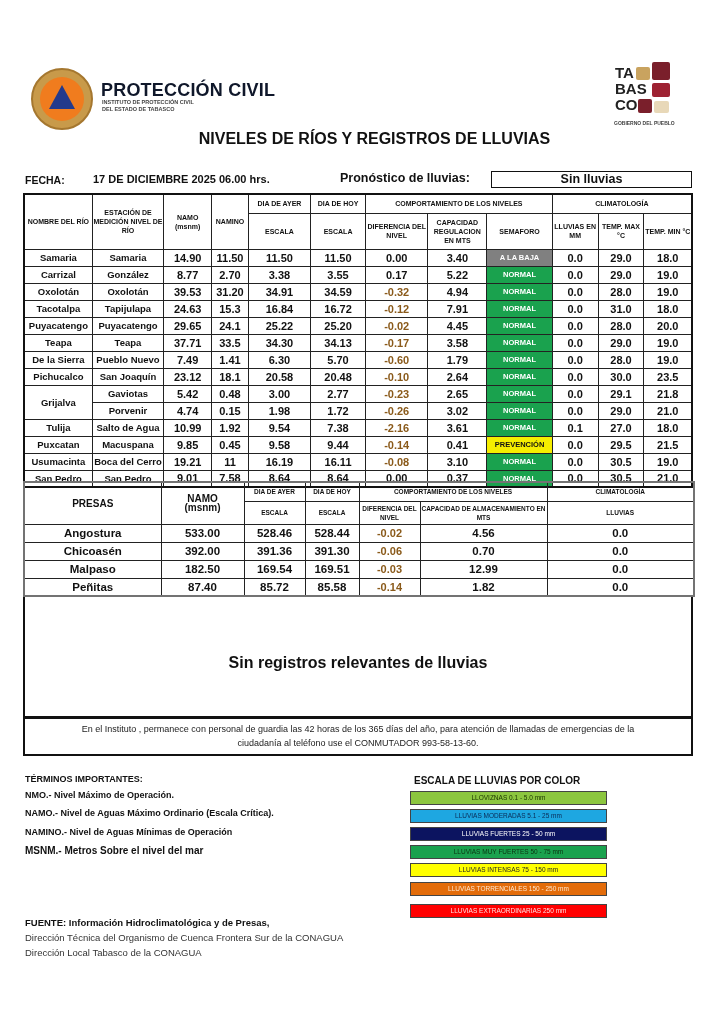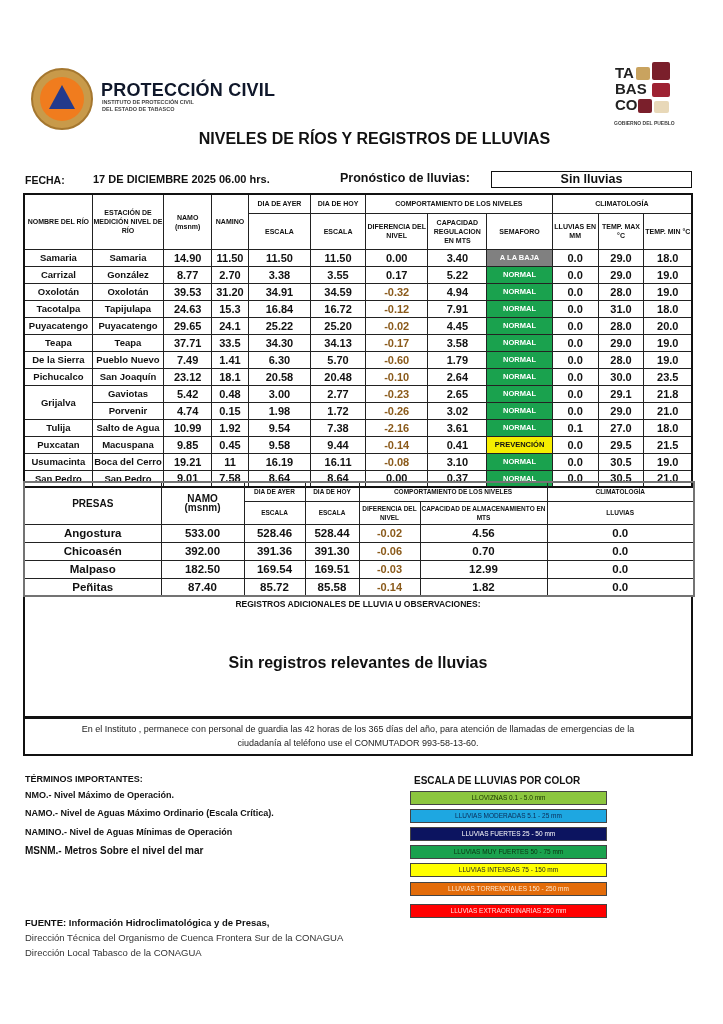--- a/index.html
+++ b/index.html
@@ -404,21 +404,20 @@
         <td>85.72</td>
         <td>85.58</td>
         <td class="neg">-0.14</td>
         <td>1.82</td>
         <td>0.0</td>
       </tr>
     </tbody>
 </table>
 
 <div class="obs">
-  <div class="obs-title">REGISTROS ADICIONALES DE LLUVIA U OBSERVACIONES:</div>
   <div class="obs-text">Sin registros relevantes de lluvias</div>
 </div>
 <div class="notice">
   <div>En el Instituto , permanece con personal de guardia las 42 horas de los 365 días del año, para atención de llamadas de emergencias de la</div>
   <div>ciudadanía al teléfono use el CONMUTADOR  993-58-13-60.</div>
 </div>
 
 <div class="terms">
   <div class="terms-title">TÉRMINOS IMPORTANTES:</div>
   <div class="term" style="top:16px;">NMO.- Nivel Máximo de Operación.</div>

